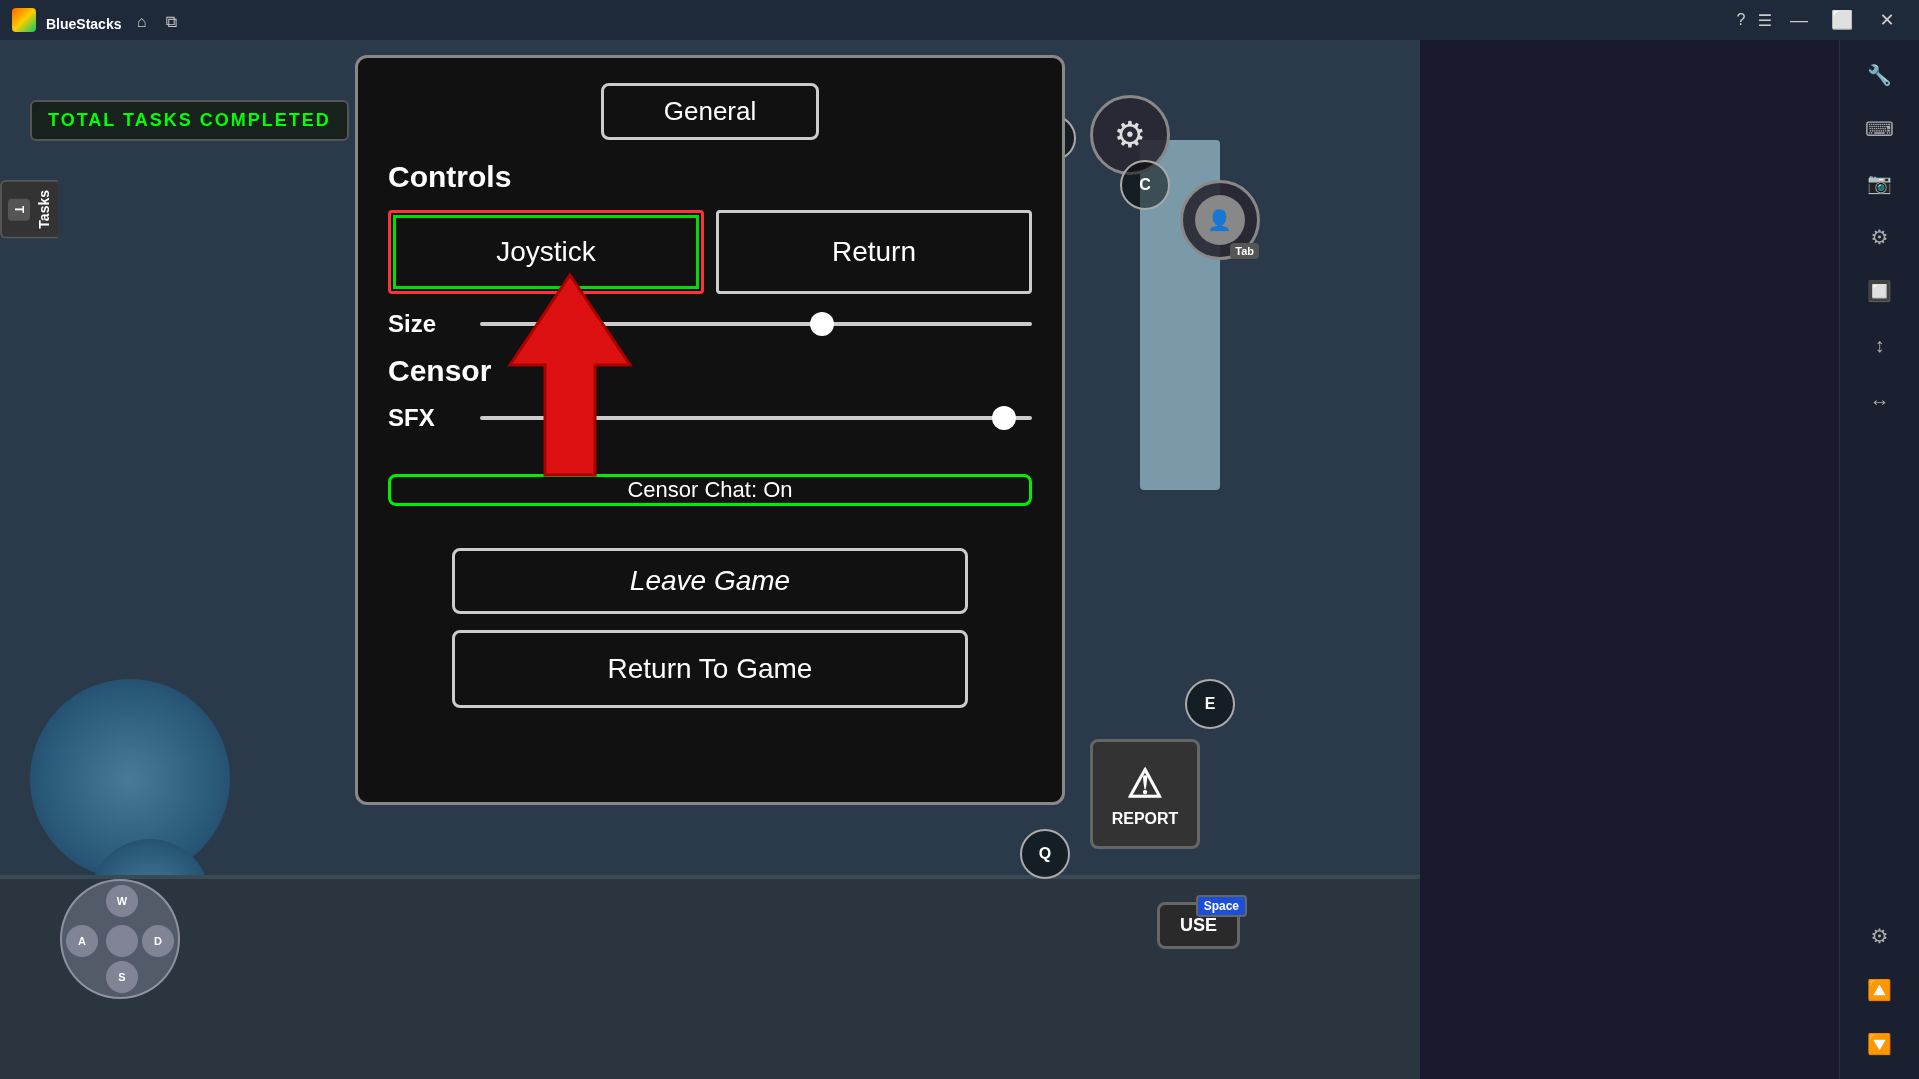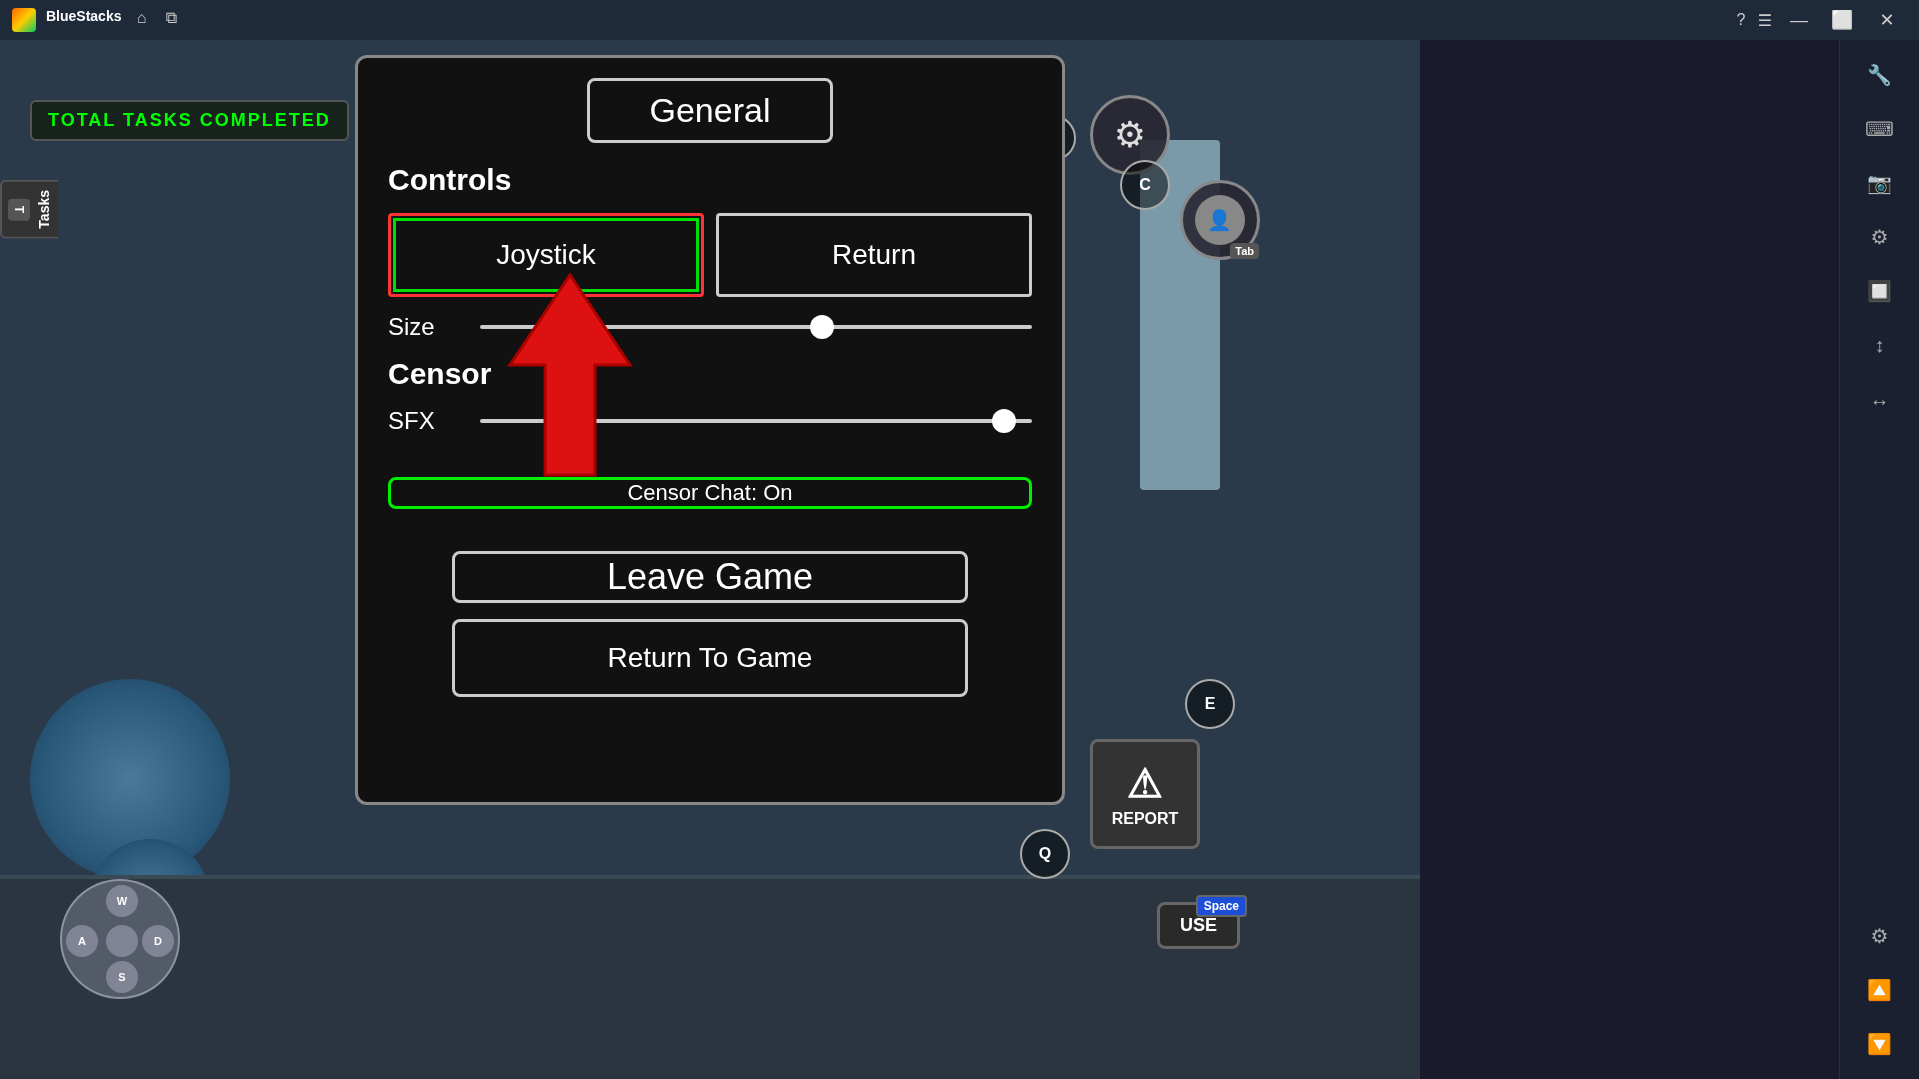--- a/index.html
+++ b/index.html
@@ -21,21 +21,21 @@
       align-items: center;
       justify-content: space-between;
       padding: 0 12px;
       position: absolute;
       top: 0;
       left: 0;
       z-index: 100;
     }
     .title-bar-left {
       display: flex;
-      align-items: flex-start;
+      align-items: flex-end;
       gap: 10px;
     }
     .bluestacks-logo {
       width: 24px;
       height: 24px;
       background: linear-gradient(135deg, #ff6600, #ffcc00, #00cc66);
       border-radius: 4px;
     }
     .title-bar-title {
       color: #ffffff;
@@ -307,22 +307,23 @@
       padding: 20px 30px;
       gap: 16px;
     }
 
     .modal-general-btn {
       background: #111;
       border: 3px solid #ccc;
       border-radius: 8px;
       padding: 10px 60px;
       color: white;
-      font-size: 34px;
-      cursor: pointer;
+      font-size: 26px;
+      cursor: pointer;
+      margin-top: 5px;
     }
 
     .section-title {
       color: white;
       font-size: 30px;
       font-weight: 900;
       align-self: flex-start;
       margin-top: 4px;
     }
 
@@ -341,20 +342,21 @@
       color: white;
       font-size: 28px;
       cursor: pointer;
     }
 
     .slider-row {
       display: flex;
       align-items: center;
       gap: 12px;
       width: 100%;
+      font-weight: bold;
     }
     .slider-label {
       color: white;
       font-size: 24px;
       min-width: 80px;
     }
     .slider-track {
       flex: 1;
       height: 4px;
       background: #ccc;
@@ -387,26 +389,27 @@
       font-size: 22px;
       width: 100%;
       text-align: center;
       cursor: pointer;
     }
 
     .leave-btn {
       background: #111;
       border: 3px solid #ccc;
       border-radius: 8px;
-      padding: 2px 80px;
-      color: white;
-      font-size: 36px;
+      padding: 14px 80px;
+      color: white;
+      font-size: 28px;
       cursor: pointer;
       width: 80%;
       text-align: center;
+      font-style: italic;
     }
 
     .return-btn {
       background: #111;
       border: 3px solid #ccc;
       border-radius: 8px;
       padding: 20px 80px;
       color: white;
       font-size: 28px;
       cursor: pointer;

